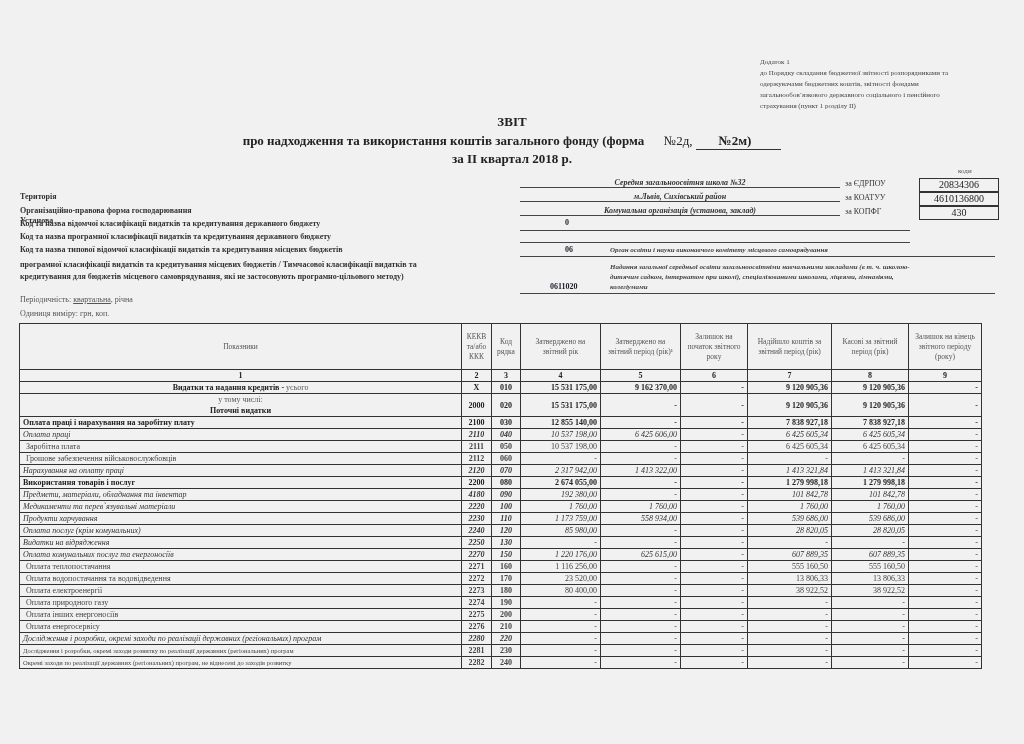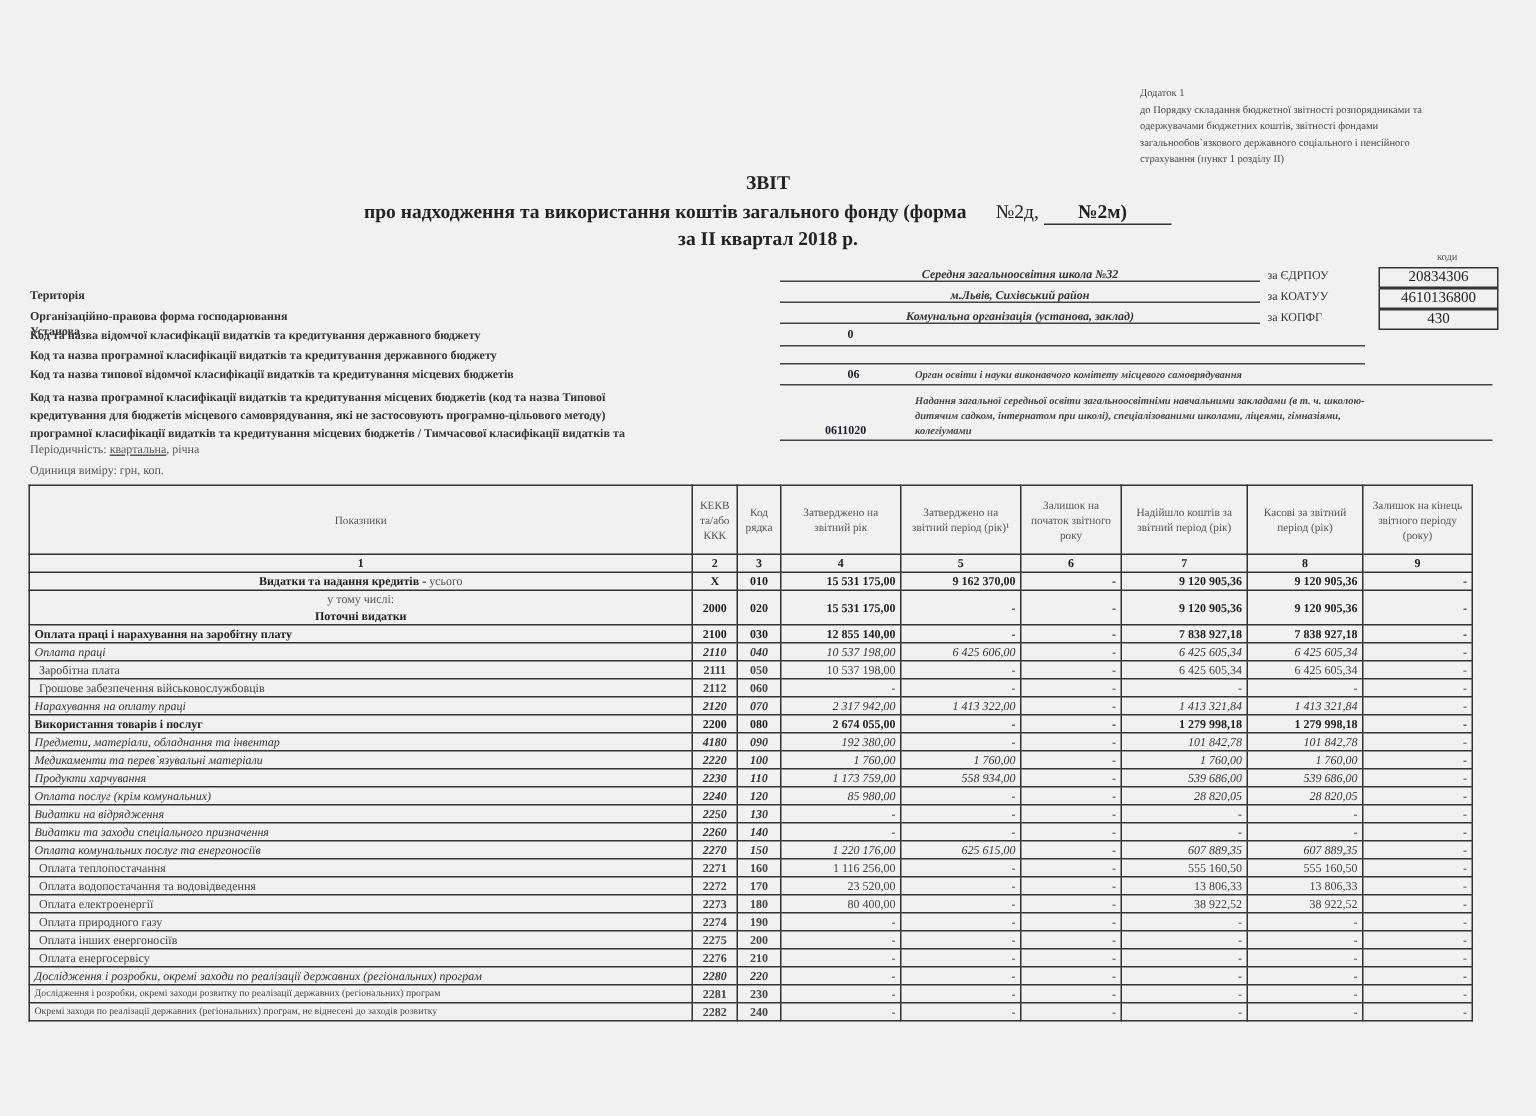--- a/index.html
+++ b/index.html
@@ -107,23 +107,22 @@
 <div class="abs meta-label" style="top:232px;">Код та назва програмної класифікації видатків та кредитування державного бюджету</div>
 <div class="abs line" style="left:520px; top:230px; width:390px; height:12px;"></div>
 
 <div class="abs meta-label" style="top:245px;">Код та назва типової відомчої класифікації видатків та кредитування місцевих бюджетів</div>
 <div class="abs line" style="left:520px; top:243px; width:475px; height:13px;">
   <span style="position:absolute; left:45px; top:2px; font-size:8px; font-weight:bold;">06</span>
   <span class="small-it" style="position:absolute; left:90px; top:3px;">Орган освіти і науки виконавчого комітету місцевого самоврядування</span>
 </div>
 
 <div class="abs meta-label" style="top:259px; line-height:12px;">
-  <div>Код та назва програмної класифікації видатків та кредитування місцевих бюджетів (код та назва Типової</div>
+  <div>програмної класифікації видатків та кредитування місцевих бюджетів / Тимчасової класифікації видатків та</div>
   <div>кредитування для бюджетів місцевого самоврядування, які не застосовують програмно-цільового методу)</div>
-  <div>програмної класифікації видатків та кредитування місцевих бюджетів / Тимчасової класифікації видатків та</div>
 </div>
 <div class="abs line" style="left:520px; top:258px; width:475px; height:35px;">
   <span style="position:absolute; left:30px; top:24px; font-size:8px; font-weight:bold;">0611020</span>
   <div class="small-it" style="position:absolute; left:90px; top:4px; line-height:10px;">
     <div>Надання загальної середньої освіти загальноосвітніми навчальними закладами (в т. ч. школою-</div>
     <div>дитячим садком, інтернатом при школі), спеціалізованими школами, ліцеями, гімназіями,</div>
     <div>колегіумами</div>
   </div>
 </div>
 
@@ -310,31 +309,20 @@
         <td class="c2">2250</td>
         <td class="c3">130</td>
         <td class="num">-</td>
         <td class="num">-</td>
         <td class="num">-</td>
         <td class="num">-</td>
         <td class="num">-</td>
         <td class="num">-</td>
       </tr>
       <tr class="ital">
-        <td class="c1"><span>Видатки та заходи спеціального призначення</span></td>
-        <td class="c2">2260</td>
-        <td class="c3">140</td>
-        <td class="num">-</td>
-        <td class="num">-</td>
-        <td class="num">-</td>
-        <td class="num">-</td>
-        <td class="num">-</td>
-        <td class="num">-</td>
-      </tr>
-      <tr class="ital">
         <td class="c1"><span>Оплата комунальних послуг та енергоносіїв</span></td>
         <td class="c2">2270</td>
         <td class="c3">150</td>
         <td class="num">1 220 176,00</td>
         <td class="num">625 615,00</td>
         <td class="num">-</td>
         <td class="num">607 889,35</td>
         <td class="num">607 889,35</td>
         <td class="num">-</td>
       </tr>

